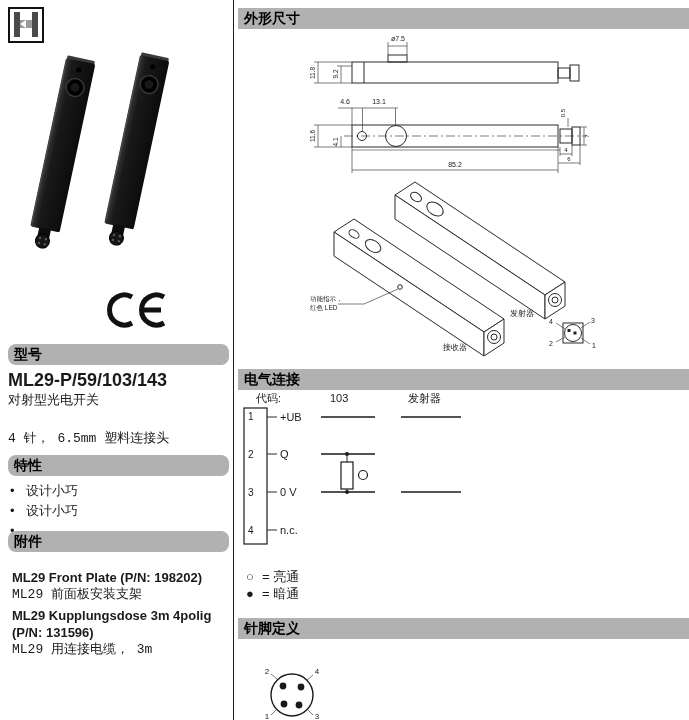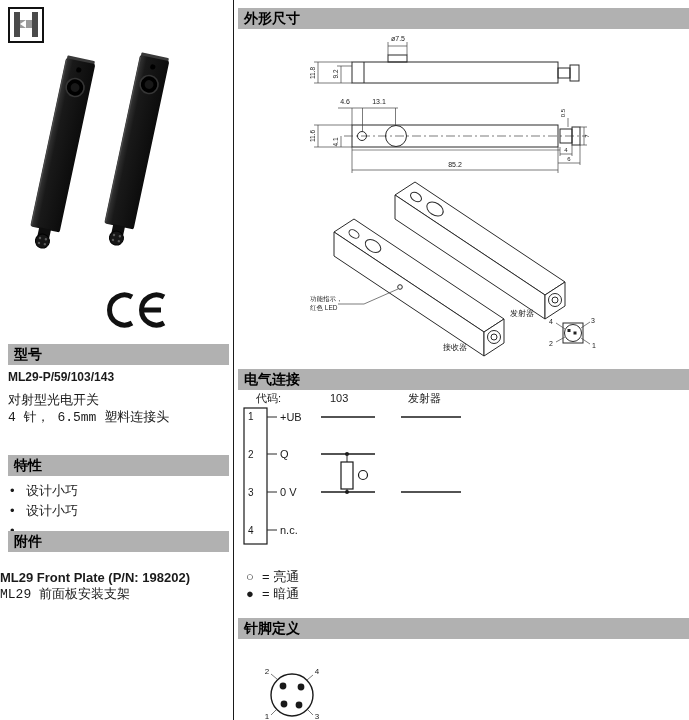--- a/index.html
+++ b/index.html
@@ -5,24 +5,24 @@
   html,body{margin:0;padding:0;}
   body{
     width:689px;height:720px;position:relative;background:#ffffff;
     font-family:"Liberation Sans",sans-serif;color:#1a1a1a;overflow:hidden;
   }
   .abs{position:absolute;}
   .hdr{
     position:absolute;background:#b1b1b1;height:21px;line-height:21px;
     font-weight:bold;font-size:14px;padding-left:6px;box-sizing:border-box;color:#000;
   }
-  .hdr-left{left:8px;width:221px;}
+  .hdr-left{left:8px;width:221px;border-radius:8px;}
   .hdr-right{left:238px;width:471px;}
   .divider{position:absolute;left:233px;top:0;width:1px;height:720px;background:#1a1a1a;}
-  .b14{font-size:12px;font-weight:bold;}
+  .b14{font-size:18px;font-weight:bold;}
   .t13{font-size:13px;line-height:18px;font-family:Liberation Mono, monospace;}
   .b13{font-size:13px;font-weight:bold;line-height:17px;}
   .feat-row{font-size:13px;line-height:20px;display:flex;}
   .feat-row .bullet{width:16px;text-align:left;padding-left:2px;}
   .acc-item{margin-bottom:3px;}
   .legend-row{font-size:13px;line-height:17px;display:flex;align-items:center;}
   .legend-row .sym{width:16px;font-size:13px;}
   svg text{font-family:"Liberation Sans",sans-serif;fill:#1a1a1a;}
   svg .ln{stroke:#2a2a2a;stroke-width:1;fill:none;}
   svg .thin{stroke:#444;stroke-width:0.7;fill:none;}
@@ -81,42 +81,46 @@
 
 <svg class="abs" style="left:98px;top:291px" width="70" height="38" viewBox="0 0 70 38">
   <path d="M 34 6 A 15 15 0 1 0 34 32" fill="none" stroke="#111" stroke-width="5"></path>
   <path d="M 66 6 A 15 15 0 1 0 66 32" fill="none" stroke="#111" stroke-width="5"></path>
   <line x1="45" y1="19" x2="63" y2="19" stroke="#111" stroke-width="5"></line>
 </svg>
 
 <div class="hdr hdr-left" style="top:344px">型号</div>
 <div class="abs b14" style="left:8px;top:370px">ML29-P/59/103/143</div>
 <div class="abs t13" style="left:8px;top:392px">对射型光电开关</div>
-<div class="abs t13" style="left:8px;top:409px">4 针， 6.5mm 塑料连接头</div>
+<div class="abs t13" style="left:8px;top:430px">4 针， 6.5mm 塑料连接头</div>
 
 <div class="hdr hdr-left" style="top:455px">特性</div>
 <div class="abs" style="left:8px;top:481px;width:218px">
   <div class="feat-row">
     <span class="bullet">•</span>
     <span>设计小巧</span>
   </div>
   <div class="feat-row">
     <span class="bullet">•</span>
     <span>设计小巧</span>
   </div>
   <div class="feat-row">
     <span class="bullet">•</span>
   </div>
 </div>
 
 <div class="hdr hdr-left" style="top:531px">附件</div>
-<div class="abs" style="left:0;top:569px;width:218px">
+<div class="abs" style="left:12px;top:569px;width:218px">
   <div class="acc-item">
     <div class="b13">ML29 Front Plate (P/N: 198202)</div>
     <div class="t13">ML29 前面板安装支架</div>
+  </div>
+  <div class="acc-item">
+    <div class="b13">ML29 Kupplungsdose 3m 4polig (P/N: 131596)</div>
+    <div class="t13">ML29 用连接电缆， 3m</div>
   </div>
 </div>
 
 <div class="hdr hdr-right" style="top:8px">外形尺寸</div>
 
 <svg class="abs" style="left:238px;top:32px" width="451" height="332" viewBox="0 0 451 332">
 
   <rect class="ln" x="114" y="30" width="206" height="21" fill="#fff"></rect>
   <line class="ln" x1="126" y1="30" x2="126" y2="51"></line>
   <rect class="ln" x="150" y="23" width="19" height="7" fill="#fff"></rect>

